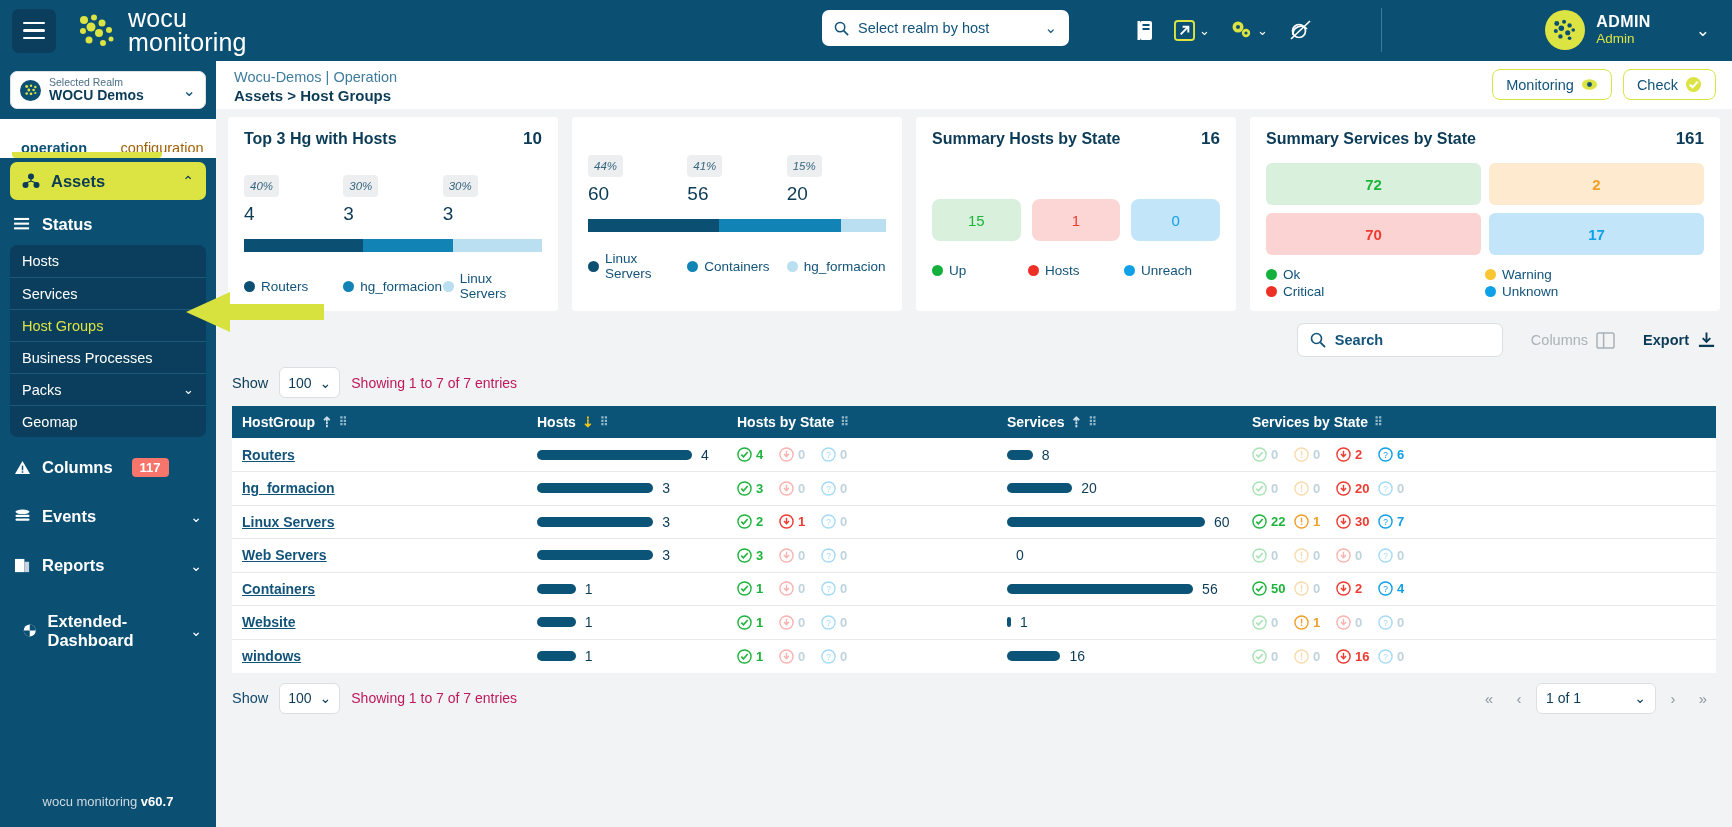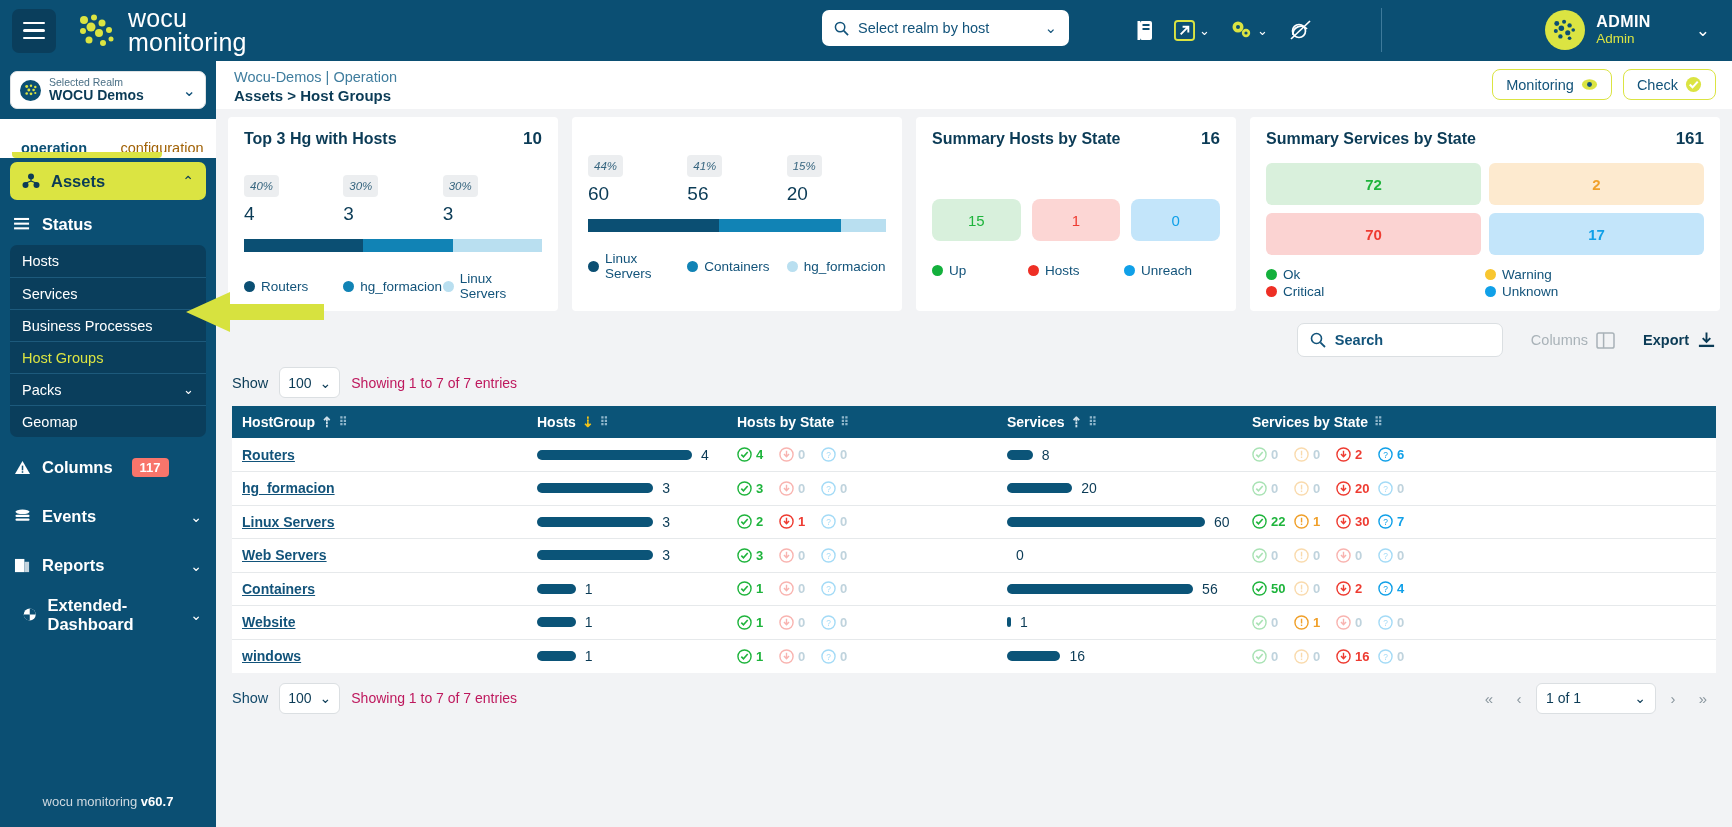--- a/index.html
+++ b/index.html
@@ -331,25 +331,25 @@
           <span>Status</span>
         </div>
 
         <div class="subnav">
           <div class="sub-item">
             <span>Hosts</span>
           </div>
           <div class="sub-item">
             <span>Services</span>
           </div>
+          <div class="sub-item sel">
+            <span>Host Groups</span>
+          </div>
           <div class="sub-item">
             <span>Business Processes</span>
-          </div>
-          <div class="sub-item sel">
-            <span>Host Groups</span>
           </div>
           <div class="sub-item">
             <span>Packs</span>
             <span class="caret">⌄</span>
           </div>
           <div class="sub-item">
             <span>Geomap</span>
           </div>
         </div>
 
@@ -374,21 +374,21 @@
           <span class="caret">⌄</span>
         </div>
         <div class="nav-item" style="margin-top:8px;">
           <svg width="17" height="16" viewBox="0 0 18 17">
               <rect x="1" y="1" width="10" height="14" fill="#fff"></rect>
               <rect x="11" y="4" width="5" height="11" fill="#c5d4de"></rect>
             </svg>
           <span>Reports</span>
           <span class="caret">⌄</span>
         </div>
-        <div class="nav-item" style="margin-top:8px;padding-left:23px;">
+        <div class="nav-item" style="margin-top:24px;padding-left:23px;">
           <svg width="17" height="17" viewBox="0 0 18 18">
               <circle cx="9" cy="9" r="8" fill="#fff"></circle>
               <path d="M9 1 A8 8 0 0 1 17 9 L9 9 Z" fill="#0b4f73"></path>
               <path d="M9 9 L1 9 A8 8 0 0 0 9 17 Z" fill="#0b4f73"></path>
             </svg>
           <span>Extended-Dashboard</span>
           <span class="caret">⌄</span>
         </div>
       </div>
 

